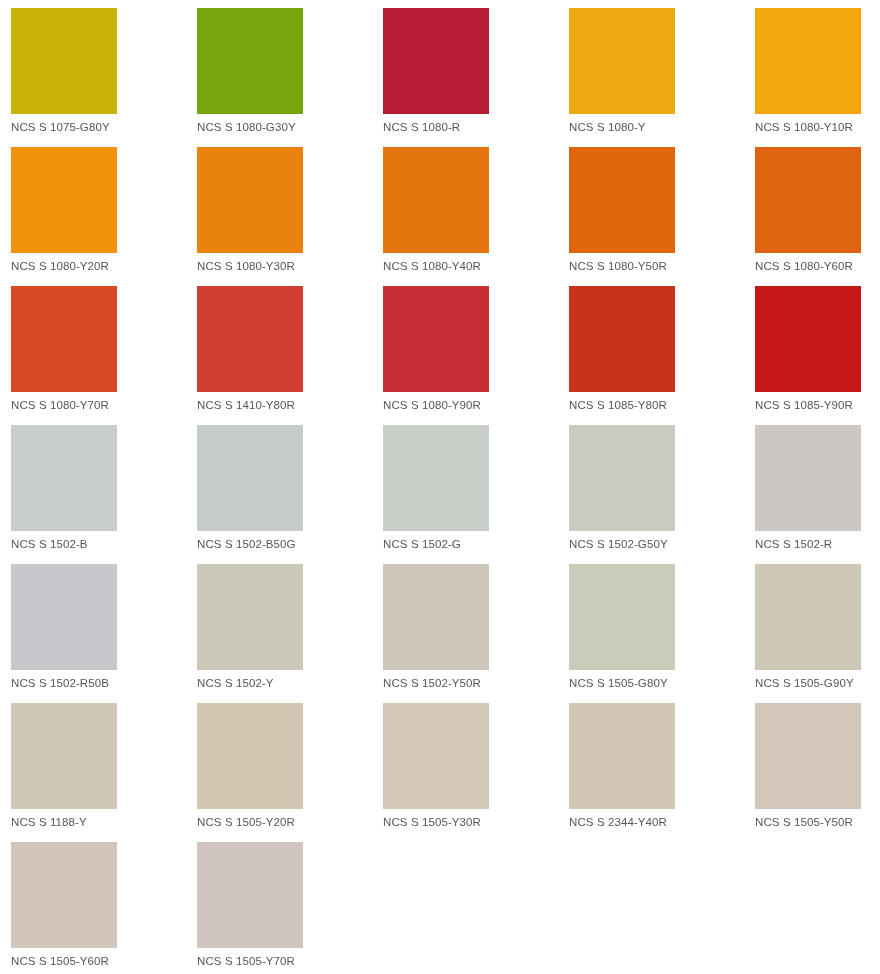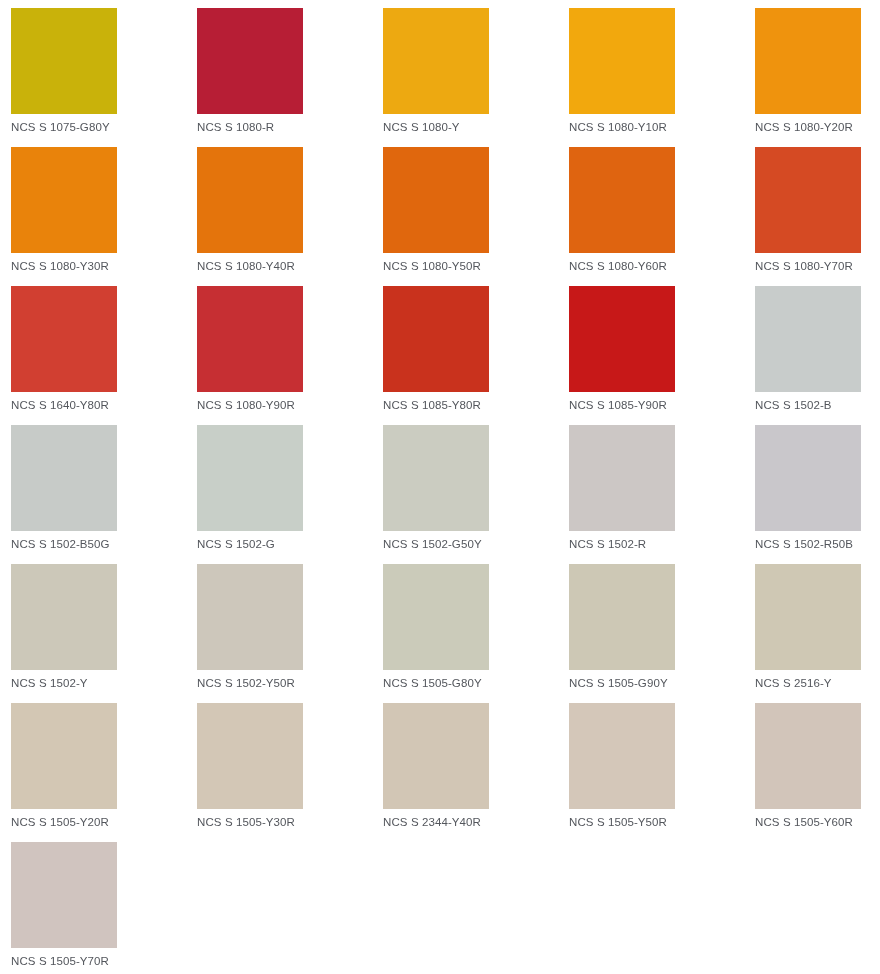--- a/index.html
+++ b/index.html
@@ -46,20 +46,24 @@
 </style>
 </head>
 <body>
 
 <div id="swatch-grid">
     <div class="swatch-cell">
       <span class="swatch-chip" style="background: rgb(201, 178, 10);"></span>
       <span class="swatch-label">NCS S 1075-G80Y</span>
     </div>
     <div class="swatch-cell">
+      <span class="swatch-chip" style="background: rgb(118, 166, 12);"></span>
+      <span class="swatch-label">NCS S 1080-G30Y</span>
+    </div>
+    <div class="swatch-cell">
       <span class="swatch-chip" style="background: rgb(183, 30, 53);"></span>
       <span class="swatch-label">NCS S 1080-R</span>
     </div>
     <div class="swatch-cell">
       <span class="swatch-chip" style="background: rgb(237, 169, 17);"></span>
       <span class="swatch-label">NCS S 1080-Y</span>
     </div>
     <div class="swatch-cell">
       <span class="swatch-chip" style="background: rgb(242, 168, 13);"></span>
       <span class="swatch-label">NCS S 1080-Y10R</span>
@@ -83,21 +87,21 @@
     <div class="swatch-cell">
       <span class="swatch-chip" style="background: rgb(223, 100, 16);"></span>
       <span class="swatch-label">NCS S 1080-Y60R</span>
     </div>
     <div class="swatch-cell">
       <span class="swatch-chip" style="background: rgb(213, 74, 35);"></span>
       <span class="swatch-label">NCS S 1080-Y70R</span>
     </div>
     <div class="swatch-cell">
       <span class="swatch-chip" style="background: rgb(209, 63, 49);"></span>
-      <span class="swatch-label">NCS S 1640-Y80R</span>
+      <span class="swatch-label">NCS S 1410-Y80R</span>
     </div>
     <div class="swatch-cell">
       <span class="swatch-chip" style="background: rgb(198, 47, 51);"></span>
       <span class="swatch-label">NCS S 1080-Y90R</span>
     </div>
     <div class="swatch-cell">
       <span class="swatch-chip" style="background: rgb(201, 50, 29);"></span>
       <span class="swatch-label">NCS S 1085-Y80R</span>
     </div>
     <div class="swatch-cell">
@@ -139,21 +143,21 @@
     <div class="swatch-cell">
       <span class="swatch-chip" style="background: rgb(203, 203, 186);"></span>
       <span class="swatch-label">NCS S 1505-G80Y</span>
     </div>
     <div class="swatch-cell">
       <span class="swatch-chip" style="background: rgb(205, 200, 181);"></span>
       <span class="swatch-label">NCS S 1505-G90Y</span>
     </div>
     <div class="swatch-cell">
       <span class="swatch-chip" style="background: rgb(207, 200, 180);"></span>
-      <span class="swatch-label">NCS S 2516-Y</span>
+      <span class="swatch-label">NCS S 1188-Y</span>
     </div>
     <div class="swatch-cell">
       <span class="swatch-chip" style="background: rgb(211, 199, 180);"></span>
       <span class="swatch-label">NCS S 1505-Y20R</span>
     </div>
     <div class="swatch-cell">
       <span class="swatch-chip" style="background: rgb(211, 199, 182);"></span>
       <span class="swatch-label">NCS S 1505-Y30R</span>
     </div>
     <div class="swatch-cell">

